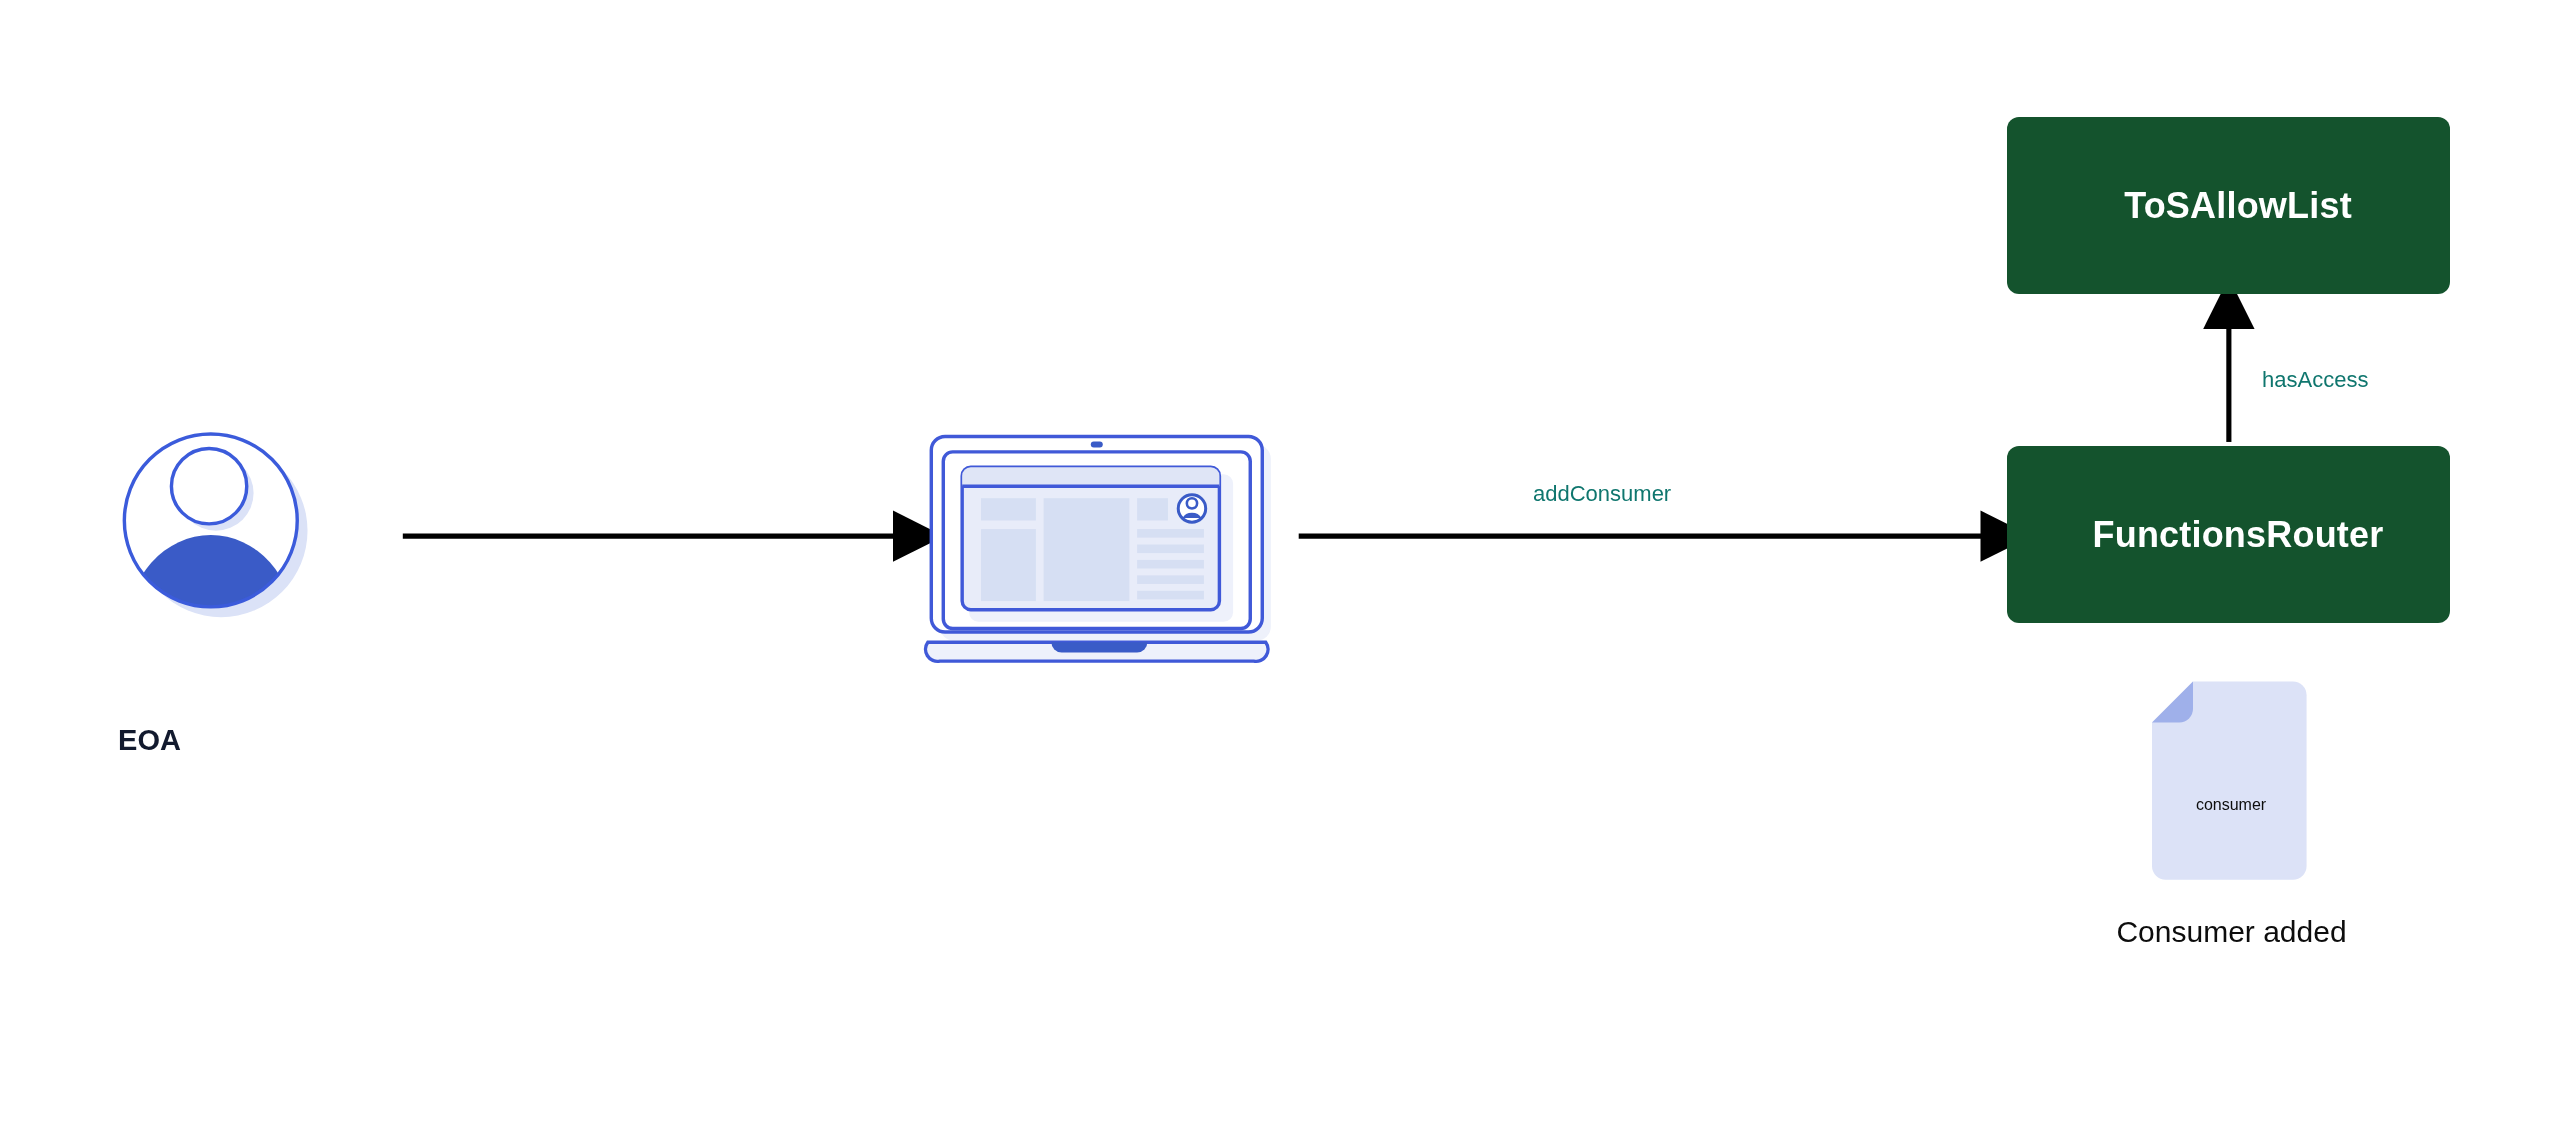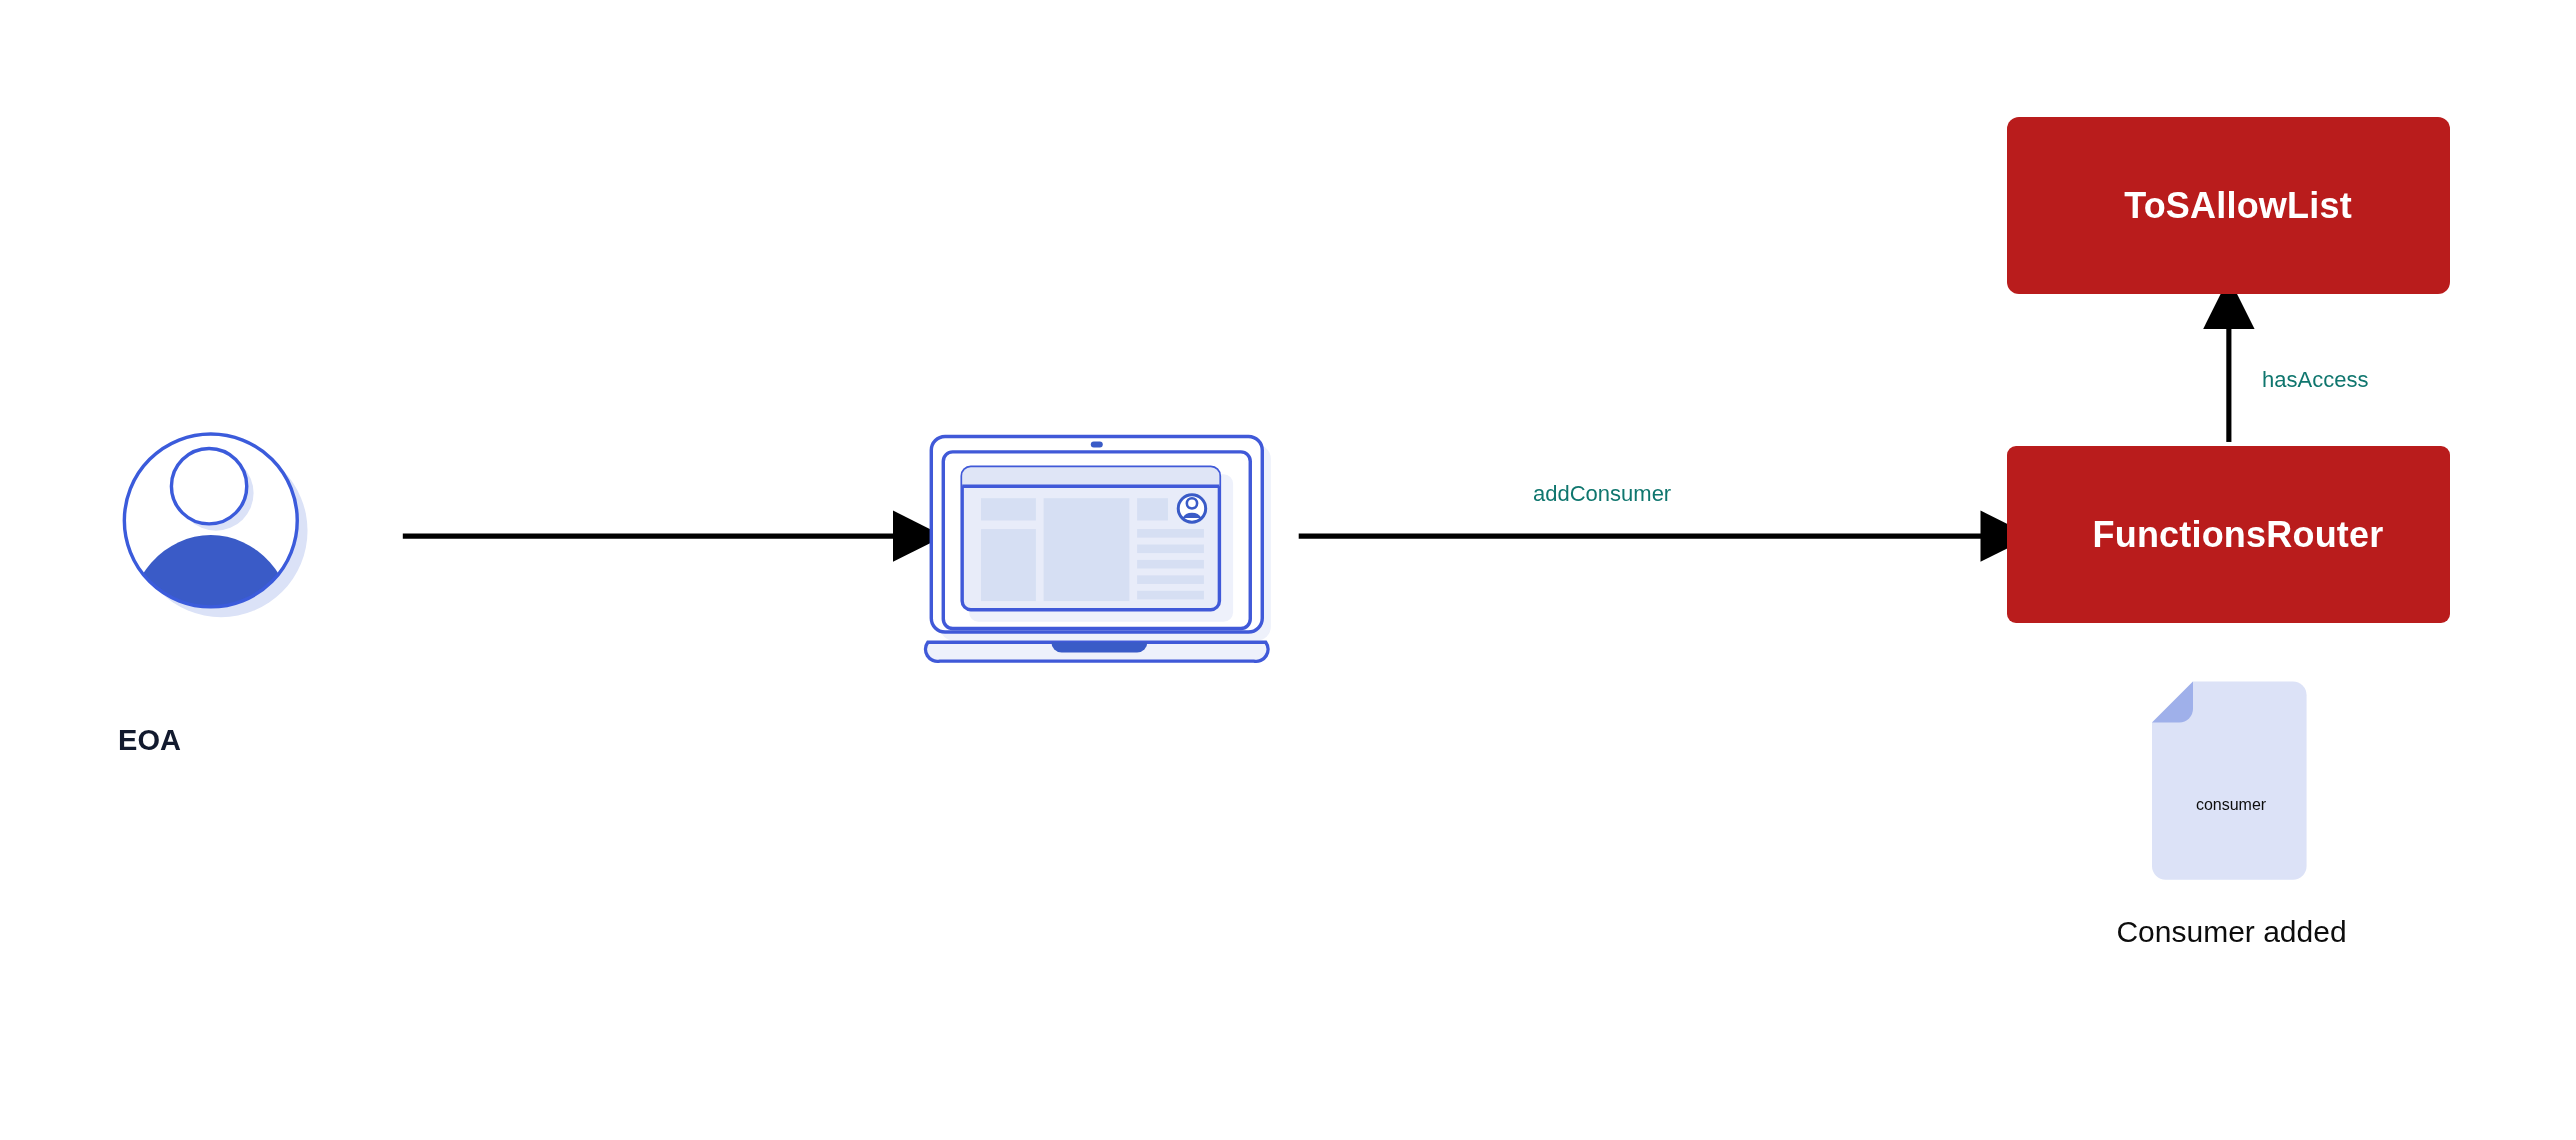--- a/index.html
+++ b/index.html
@@ -16,21 +16,21 @@
     position: relative;
     width: 2576px;
     height: 1140px;
     background: #ffffff;
     overflow: hidden;
   }
 
   
   .contract-box {
     position: absolute;
-    background: #b91c1c;
+    background: #14532d;
     border-radius: 12px;
     display: flex;
     align-items: center;
     justify-content: center;
     box-sizing: border-box;
     padding-left: 19px;
   }
   .contract-box .box-label {
     color: #ffffff;
     font-size: 36px;
@@ -172,21 +172,21 @@
     <path d="M8 244 h394 a14 14 0 0 1 -14 22 h-366 a14 14 0 0 1 -14 -22 z" fill="#eef1fb" stroke="#4059d8" stroke-width="4"></path>
 
     <path d="M152 244 h112 a12 12 0 0 1 -12 12 h-88 a12 12 0 0 1 -12 -12 z" fill="#3a5bc7"></path>
   </svg>
 
 
   <div class="contract-box" style="left:2007px; top:117px; width:443px; height:177px;">
     <span class="box-label">ToSAllowList</span>
   </div>
 
-  <div class="contract-box" style="left:2007px; top:446px; width:443px; height:177px;border-radius:9px;">
+  <div class="contract-box" style="left:2007px; top:446px; width:443px; height:177px;">
     <span class="box-label">FunctionsRouter</span>
   </div>
 
   <div class="edge-label" style="left:1533px; top:481px;">addConsumer</div>
 
   <div class="edge-label" style="left:2262px; top:367px;">hasAccess</div>
 
   <svg class="icon-svg" style="left:2152px; top:681px;" width="158" height="206" viewBox="0 0 185 240" xmlns="http://www.w3.org/2000/svg">
 
     <path d="M 0 48

